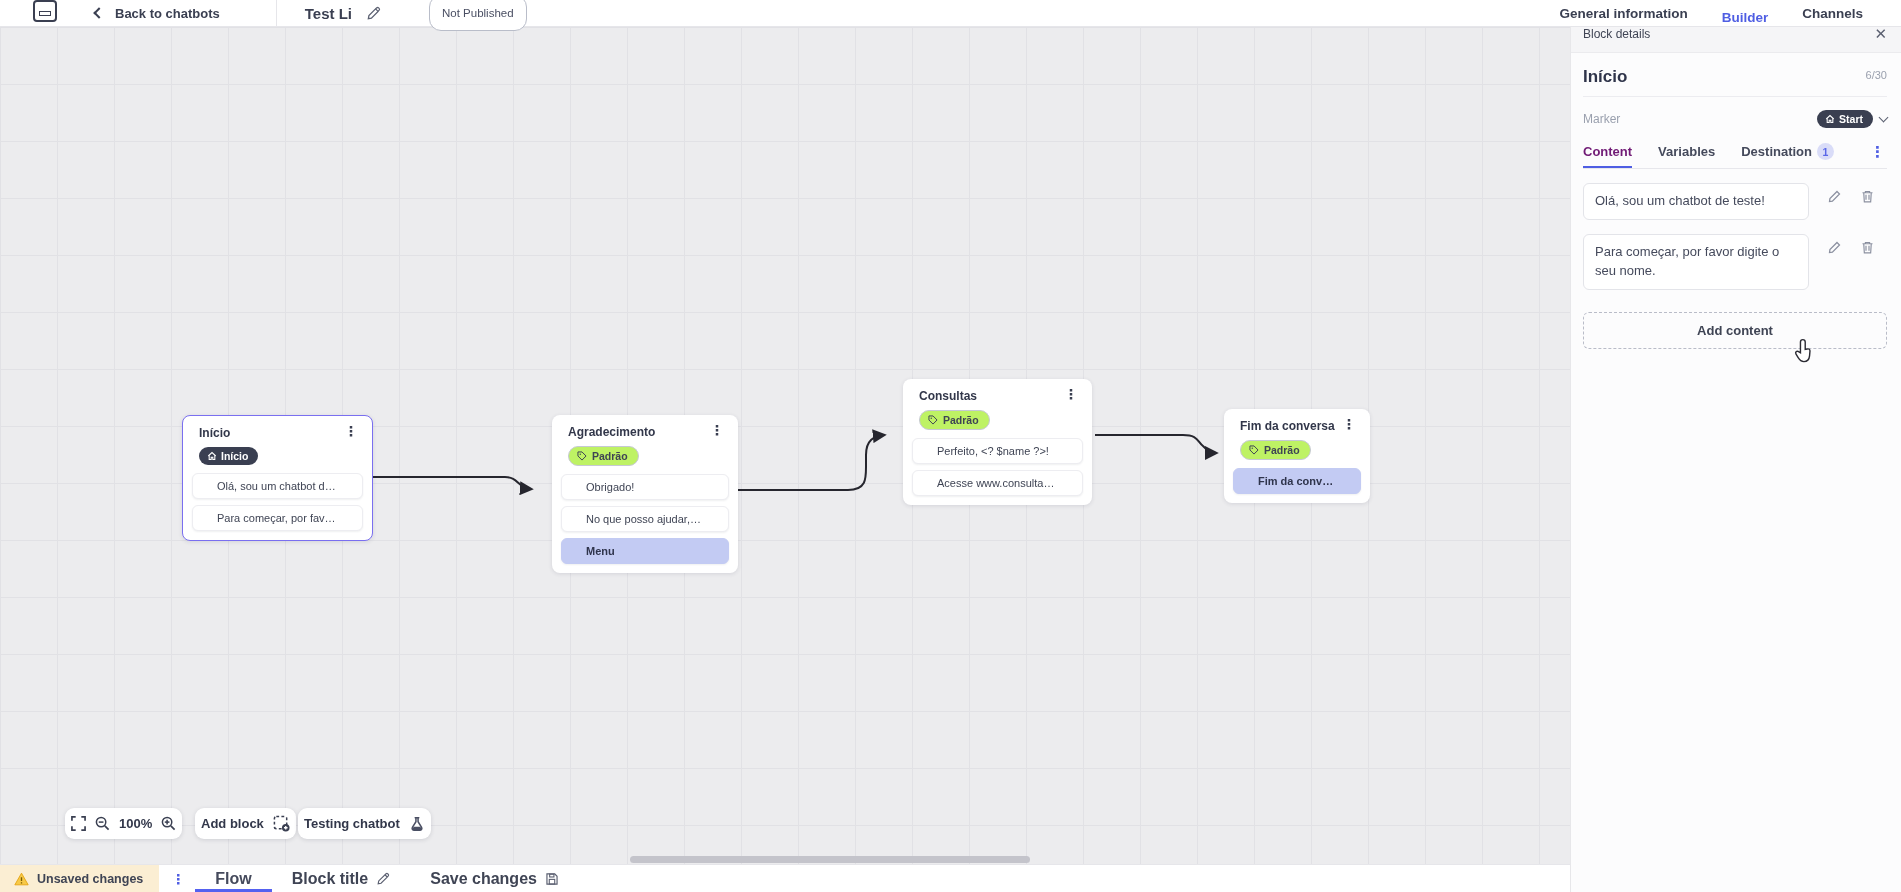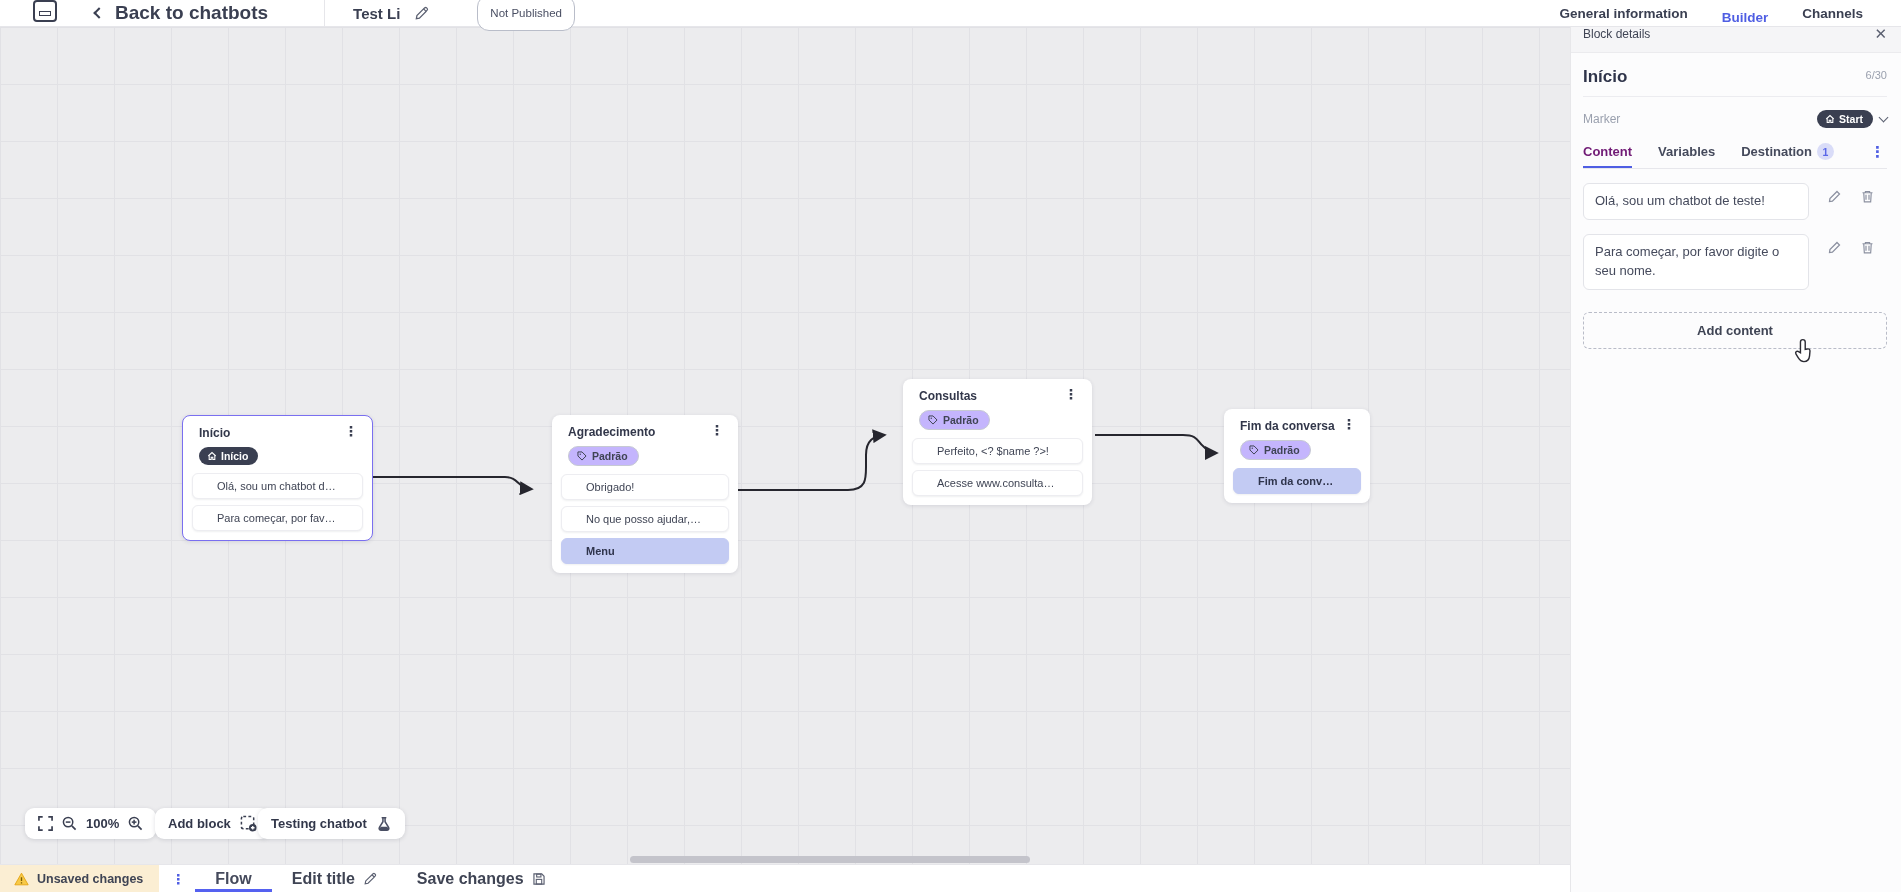--- a/index.html
+++ b/index.html
@@ -9,21 +9,21 @@
 
   
   .topbar { position:absolute; left:0; top:0; width:1901px; height:27px;
     background:#fff; border-bottom:1px solid #e6e6ea; display:flex; align-items:center; z-index:30; }
   .logo-box { width:24px; height:22px; border:2px solid #3a3f51; border-radius:4px;
     margin-left:33px; margin-top:-4px; position:relative; }
   .logo-box i { position:absolute; left:4px; top:9px; width:12px; height:5px; border:1.5px solid #3a3f51; display:block; }
   .back-wrap { display:flex; align-items:center; margin-left:38px; cursor:pointer; }
   .chev-left { width:8px; height:8px; border-left:2px solid #3a3f51; border-bottom:2px solid #3a3f51;
     transform:rotate(45deg); margin-right:12px; }
-  .back-label { font-size:19px; font-weight:700;text-align:right; }
+  .back-label { font-size:13px; font-weight:700;text-align:right; }
   .tb-divider { width:1px; height:27px; background:#e6e6ea; margin-left:56px; }
   .flow-title { font-size:15px; font-weight:700; margin-left:28px; }
   .icon-btn { display:inline-flex; align-items:center; justify-content:center; cursor:pointer; }
   .pencil-top { margin-left:14px; }
   .status-pill { margin-left:48px; border:1px solid #b9bdc9; border-radius:12px; padding:11px 12px;
     font-size:11.5px; color:#4a4f63; background:#fff; }
   .top-tabs { position:absolute; right:38px; top:0; height:27px; display:flex; gap:34px; align-items:center; }
   .top-tab { font-size:13.5px; font-weight:700; height:26px; display:flex; align-items:center; cursor:pointer; position:relative; }
   .top-tab.active { color:#4f5ee3;margin-top:8px; }
   .top-tab.active::after { content:""; position:absolute; left:-8px; right:-8px; bottom:0; height:3px; background:#4f5ee3; }
@@ -38,30 +38,30 @@
   .block { position:absolute; background:#fff; border-radius:8px; padding:10px 9px 9px 9px;
     box-shadow:0 1px 4px rgba(40,45,70,.12); z-index:10; }
   .block.selected { border:1.5px solid #7a6ff0; }
   .blk-head { display:flex; justify-content:space-between; align-items:flex-start; padding:0 5px 0 7px; }
   .blk-title { font-size:12px; font-weight:700; color:#32374a; }
   .kebab { font-size:14px; line-height:10px; color:#3a3f51; letter-spacing:0; cursor:pointer; font-weight:700; }
   .blk-pill-row { margin:7px 0 8px 7px; }
   .pill-dark { display:inline-flex; align-items:center; gap:4px; background:#3a3f51; color:#fff;
     font-size:10.5px; font-weight:700; border-radius:11px; padding:3px 10px 3px 8px; }
   .pill-tag { display:inline-flex; align-items:center; gap:5px; border:1px solid #c6c9d3; color:#3f4454;
-    font-size:10.5px; font-weight:700; border-radius:11px; padding:3px 10px 3px 8px; background:#c4b5fd; }
+    font-size:10.5px; font-weight:700; border-radius:11px; padding:3px 10px 3px 8px; background:#bef264; }
   .blk-card { background:#fff; border:1px solid #ededf1; box-shadow:0 1px 2px rgba(35,40,60,.07);
     border-radius:6px; padding:6px 24px; font-size:11px; color:#3f4454; margin-top:6px;
     white-space:nowrap; overflow:hidden; text-overflow:ellipsis; }
   .blk-card.hl { background:#c3cbf3; border-color:#c3cbf3; color:#2f344c; font-weight:700; }
 
   
   .float-btn { position:absolute; background:#fff; border-radius:9px; box-shadow:0 1px 4px rgba(40,45,70,.15);
-    height:31px; display:flex; align-items:center; gap:9px; padding:0 13px; font-size:13px; font-weight:700;
-    color:#32374a; z-index:20; cursor:pointer; }
+    height:31px; display:flex; align-items:center; gap:9px; padding:0 6px; font-size:13px; font-weight:700;
+    color:#32374a; z-index:20; cursor:pointer;margin-left:40px; }
 
   
   .hscroll { position:absolute; left:630px; top:829px; width:400px; height:7px; background:#c4c4cb; border-radius:4px; z-index:20; }
 
   
   .panel { position:absolute; right:0; top:27px; width:331px; height:865px; background:#fcfcfd;
     border-left:1px solid #e7e7ea; z-index:40; }
   .panel-head { height:26px; background:#f5f5f7; border-bottom:1px solid #ebebee; display:flex;
     align-items:center; justify-content:space-between; padding:0 14px 12px 12px; }
   .panel-head-title { font-size:12px; color:#3f4454; }
@@ -323,21 +323,21 @@
         <path d="M9 1 L17 15 H1 Z" fill="#f7c948" stroke="#e3a008" stroke-width="1"></path>
         <path d="M9 6 V10.5 M9 12 V13.3" stroke="#7a5b00" stroke-width="1.6"></path>
       </svg>
     <span>Unsaved changes</span>
   </div>
   <span class="bb-kebab">⋮</span>
   <span class="bb-item active">
     <span>Flow</span>
   </span>
   <span class="bb-item">
-    <span>Edit title</span>
+    <span>Block title</span>
     <svg class="ic" width="14" height="14" viewBox="0 0 18 18">
         <path d="M11.5 3.5 L14.5 6.5 L6.5 14.5 L2.8 15.2 L3.5 11.5 Z M11 4 L13 2.2 C13.6 1.7 14.5 1.7 15.1 2.3 L15.7 2.9 C16.3 3.5 16.3 4.4 15.8 5 L14 6.8" fill="none" stroke="#5a5f70" stroke-width="1.5"></path>
       </svg>
   </span>
   <span class="bb-item">
     <span>Save changes</span>
     <svg class="ic" width="14" height="14" viewBox="0 0 18 18">
         <path d="M2.5 2.5 H12.5 L15.5 5.5 V15.5 H2.5 Z" fill="none" stroke="#5a5f70" stroke-width="1.5"></path>
         <rect x="5.5" y="9.5" width="7" height="6" fill="none" stroke="#5a5f70" stroke-width="1.4"></rect>
         <rect x="6" y="2.8" width="5.5" height="3.6" fill="none" stroke="#5a5f70" stroke-width="1.4"></rect>

